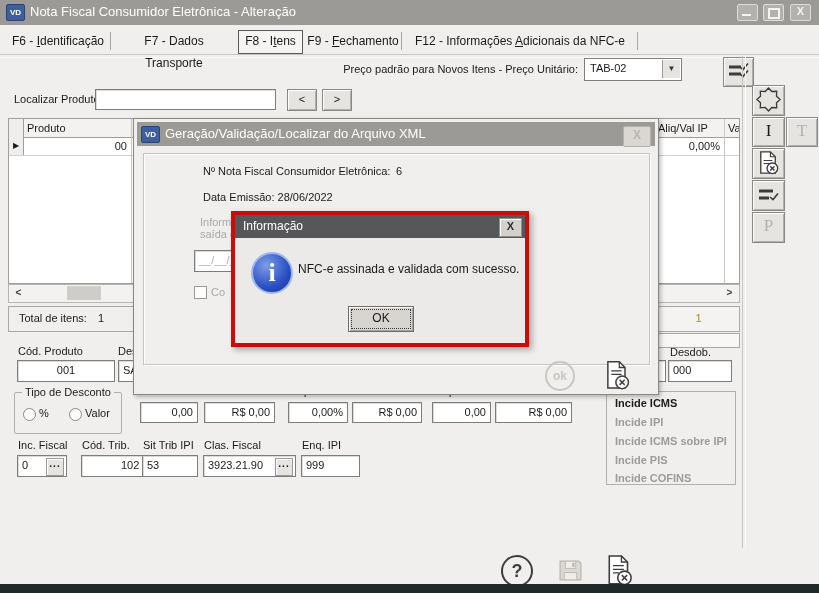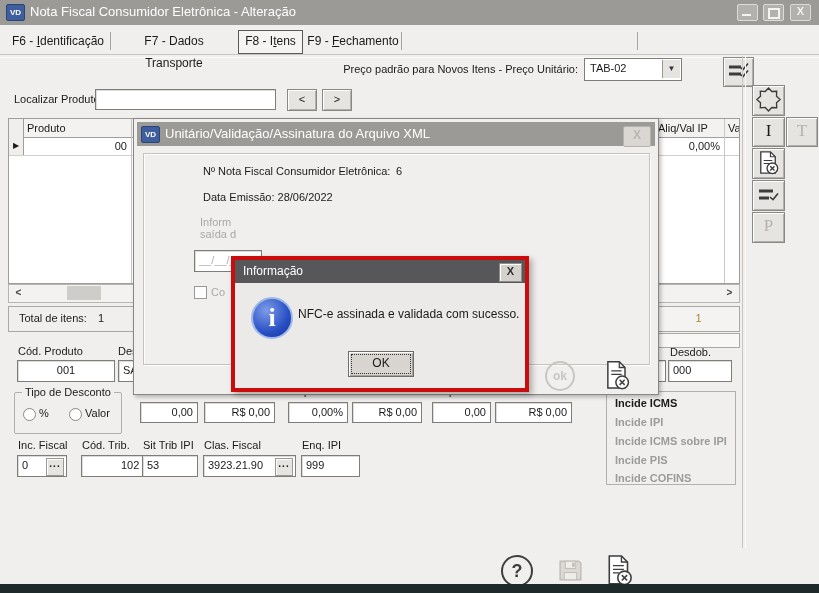--- a/index.html
+++ b/index.html
@@ -57,21 +57,21 @@
   .dlg{background:#f0efed;border:1px solid #898783;box-shadow:2px 2px 4px rgba(0,0,0,.25);}
   .dlg-titlebar{position:absolute;left:3px;top:3px;right:3px;height:24px;background:#9b9a96;}
   .dlg-close{position:absolute;right:4px;top:4px;width:26px;height:19px;background:#dad7d3;
              border:1px solid #b5b2ae;border-radius:2px;text-align:center;line-height:17px;
              font-weight:bold;font-size:12px;cursor:default;}
   .panel-groove{border:1px solid #c6c3bf;box-shadow:inset 1px 1px 0 #fdfdfc, 1px 1px 0 #fdfdfc;}
   .gray{color:#aaa8a5;}
   .ok-circle{border:2px solid #c9c6c1;border-radius:50%;color:#c9c6c1;font-weight:bold;
              text-align:center;font-size:12px;}
   
-  .info-dlg{border:4px solid #cb0c0c;background:#ebeae8;box-shadow:3px 3px 6px rgba(0,0,0,.3);margin-top:45px;}
+  .info-dlg{border:4px solid #cb0c0c;background:#ebeae8;box-shadow:3px 3px 6px rgba(0,0,0,.3);}
   .info-title{position:absolute;left:0;top:0;right:0;height:23px;background:#57575a;}
   .info-close{position:absolute;right:3px;top:3px;width:21px;height:17px;background:#d4d1cd;
               border:1px solid #8f8d89;box-shadow:inset 1px 1px 0 #fff;text-align:center;
               line-height:15px;font-weight:bold;font-size:11px;color:#2e2e2e;cursor:default;}
   .info-icon{width:38px;height:38px;border-radius:50%;
              background:radial-gradient(circle at 35% 30%, #7d9ce8, #2a50c4 60%, #16309a);
              border:2px solid #9db8ea;color:#fff;text-align:center;
              font-family:"Liberation Serif",serif;font-size:26px;font-weight:bold;line-height:38px;}
   .push-btn{background:#d8d5d1;border:1px solid #6f6d69;
             box-shadow:inset 1px 1px 0 #fff, inset -1px -1px 0 #a5a3a0;
@@ -96,20 +96,21 @@
       </div>
     <div class="abs tb-btn" style="left:790px;top:4px;"><span>X</span></div>
   </div>
 
   <div class="abs tab" style="left:8px;width:100px;"><span>F6 - </span><u>I</u><span>dentificação</span></div>
   <div class="abs tab-sep" style="left:110px;"></div>
   <div class="abs tab" style="left:114px;width:120px;"><span>F7 - Dados Transporte</span><u></u><span></span></div>
   <div class="abs tab tab-active" style="left:238px;width:63px;"><span>F8 - I</span><u>t</u><span>ens</span></div>
   <div class="abs tab" style="left:307px;width:92px;"><span>F9 - </span><u>F</u><span>echamento</span></div>
   <div class="abs tab-sep" style="left:401px;"></div>
+  <div class="abs tab" style="left:406px;width:228px;"><span>F12 - Informações </span><u>A</u><span>dicionais da NFC-e</span></div>
   <div class="abs tab-sep" style="left:637px;"></div>
   <div class="abs hr-groove" style="left:0;top:54px;width:819px;"></div>
 
   <div class="abs lbl" style="left:340px;top:63px;width:238px;text-align:right;">Preço padrão para Novos Itens - Preço Unitário:</div>
   <div class="abs combo" style="left:584px;top:58px;width:96px;height:21px;">
     <span class="val">TAB-02</span>
     <span class="drop">▼</span>
   </div>
   <div class="abs btn" style="left:723px;top:57px;width:29px;height:28px;">
     <svg width="27" height="26" viewBox="0 0 27 26">
@@ -251,21 +252,21 @@
       <circle cx="18.5" cy="20" r="5.5" fill="#fff" stroke="#3d3d3d" stroke-width="1.3"></circle>
       <path d="M16.3 17.8 l4.4 4.4 M20.7 17.8 l-4.4 4.4" stroke="#3d3d3d" stroke-width="1.3"></path>
     </svg>
   </div>
 
   <div class="abs strip" style="left:0;top:584px;width:819px;height:9px;"></div>
 
   <div class="abs dlg" style="left:133px;top:118px;width:524px;height:275px;z-index:10;">
     <div class="dlg-titlebar">
       <div class="abs vd-icon" style="left:4px;top:4px;">VD</div>
-      <div class="abs title-text" style="left:28px;top:4px;">Unitário/Validação/Assinatura do Arquivo XML</div>
+      <div class="abs title-text" style="left:28px;top:4px;">Geração/Validação/Localizar do Arquivo XML</div>
       <div class="dlg-close" style="color:#b9b6b2;"><span>X</span></div>
     </div>
     <div class="abs panel-groove" style="left:9px;top:34px;width:505px;height:210px;"></div>
     <div class="abs lbl" style="left:69px;top:46px;">Nº Nota Fiscal Consumidor Eletrônica:</div>
     <div class="abs lbl" style="left:262px;top:46px;">6</div>
     <div class="abs lbl" style="left:69px;top:72px;">Data Emissão: 28/06/2022</div>
     <div class="abs lbl gray" style="left:66px;top:97px;">Inform</div>
     <div class="abs lbl gray" style="left:66px;top:109px;">saída d</div>
     <div class="abs input" style="left:60px;top:131px;width:58px;height:20px;color:#b0b0b0;">__/__/____</div>
     <div class="abs checkbox" style="left:60px;top:167px;"></div>

